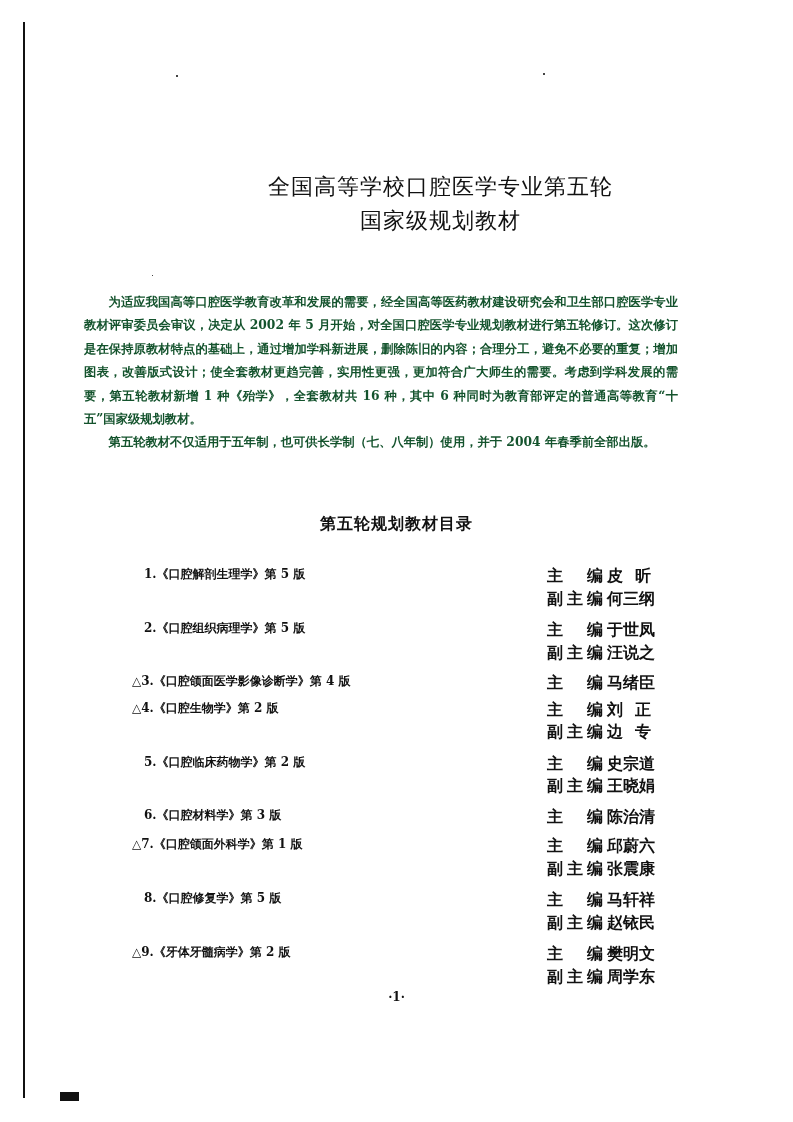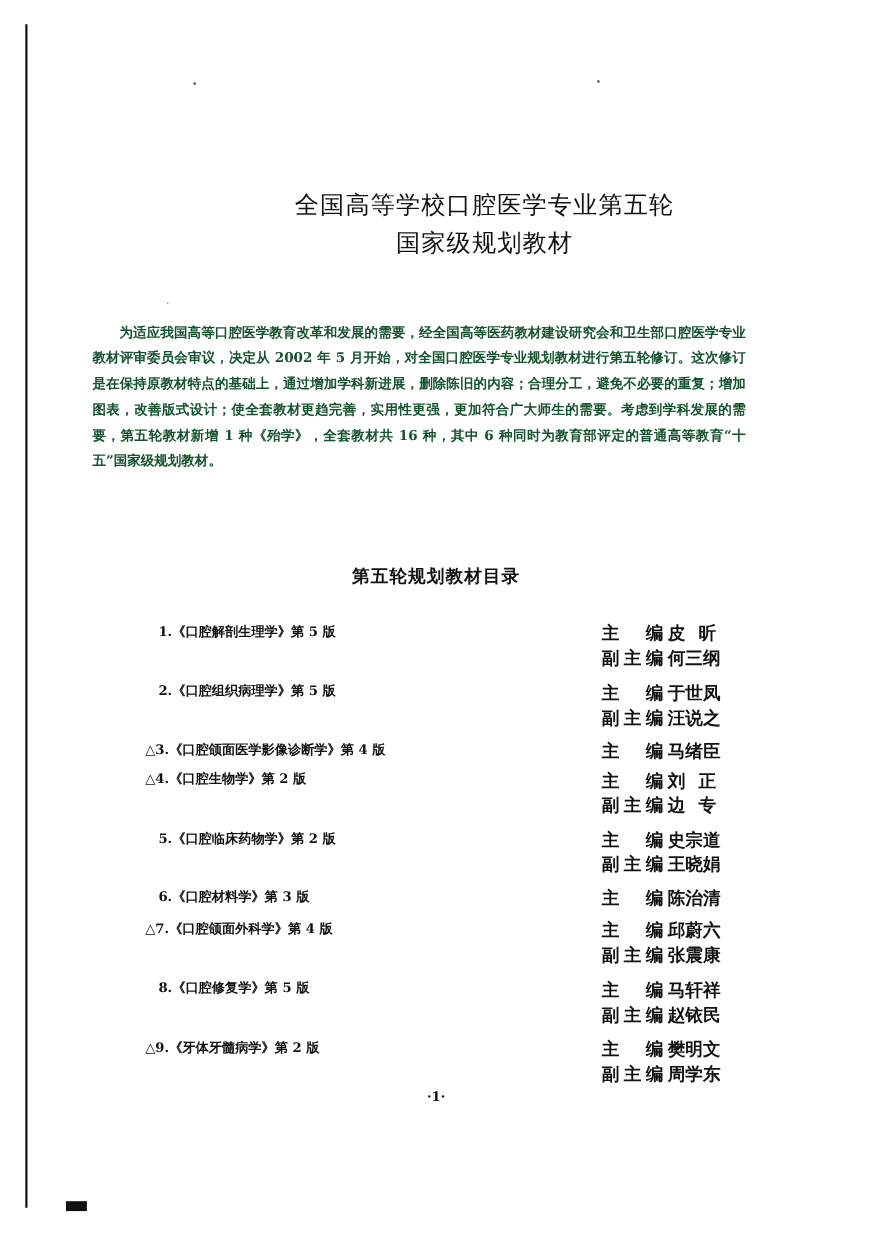--- a/index.html
+++ b/index.html
@@ -31,20 +31,21 @@
 <div class="corner-mark"></div>
 <div class="speck" style="left:176px;top:75px"></div>
 <div class="speck" style="left:543px;top:73px"></div>
 <div class="speck" style="left:152px;top:275px;width:1px;height:1px"></div>
 
 <div class="title l1">全国高等学校口腔医学专业第五轮</div>
 <div class="title l2">国家级规划教材</div>
 
 <div class="para" style="top:290px">
   <p>为适应我国高等口腔医学教育改革和发展的需要，经全国高等医药教材建设研究会和卫生部口腔医学专业教材评审委员会审议，决定从 2002 年 5 月开始，对全国口腔医学专业规划教材进行第五轮修订。这次修订是在保持原教材特点的基础上，通过增加学科新进展，删除陈旧的内容；合理分工，避免不必要的重复；增加图表，改善版式设计；使全套教材更趋完善，实用性更强，更加符合广大师生的需要。考虑到学科发展的需要，第五轮教材新增 1 种《殆学》，全套教材共 16 种，其中 6 种同时为教育部评定的普通高等教育“十五”国家级规划教材。</p>
+  <p>第五轮教材不仅适用于五年制，也可供长学制（七、八年制）使用，并于 2004 年春季前全部出版。</p>
 </div>
 
 <div class="section-title">第五轮规划教材目录</div>
 
 <div class="entry" style="top:566px">
   <span class="label" style="left:138px">1.《口腔解剖生理学》第 5 版</span>
 </div>
 <div class="editor" style="top:566px"><span class="role">主编</span><span class="name">皮昕</span></div>
 <div class="editor" style="top:589px"><span class="role">副主编</span><span class="name">何三纲</span></div>
 
@@ -70,21 +71,21 @@
 </div>
 <div class="editor" style="top:754px"><span class="role">主编</span><span class="name">史宗道</span></div>
 <div class="editor" style="top:776px"><span class="role">副主编</span><span class="name">王晓娟</span></div>
 
 <div class="entry" style="top:807px">
   <span class="label" style="left:138px">6.《口腔材料学》第 3 版</span>
 </div>
 <div class="editor" style="top:807px"><span class="role">主编</span><span class="name">陈治清</span></div>
 
 <div class="entry" style="top:836px">
-  <span class="label" style="left:126px">△7.《口腔颌面外科学》第 4 版</span>
+  <span class="label" style="left:126px">△7.《口腔颌面外科学》第 1 版</span>
 </div>
 <div class="editor" style="top:836px"><span class="role">主编</span><span class="name">邱蔚六</span></div>
 <div class="editor" style="top:859px"><span class="role">副主编</span><span class="name">张震康</span></div>
 
 <div class="entry" style="top:890px">
   <span class="label" style="left:138px">8.《口腔修复学》第 5 版</span>
 </div>
 <div class="editor" style="top:890px"><span class="role">主编</span><span class="name">马轩祥</span></div>
 <div class="editor" style="top:913px"><span class="role">副主编</span><span class="name">赵铱民</span></div>
 

